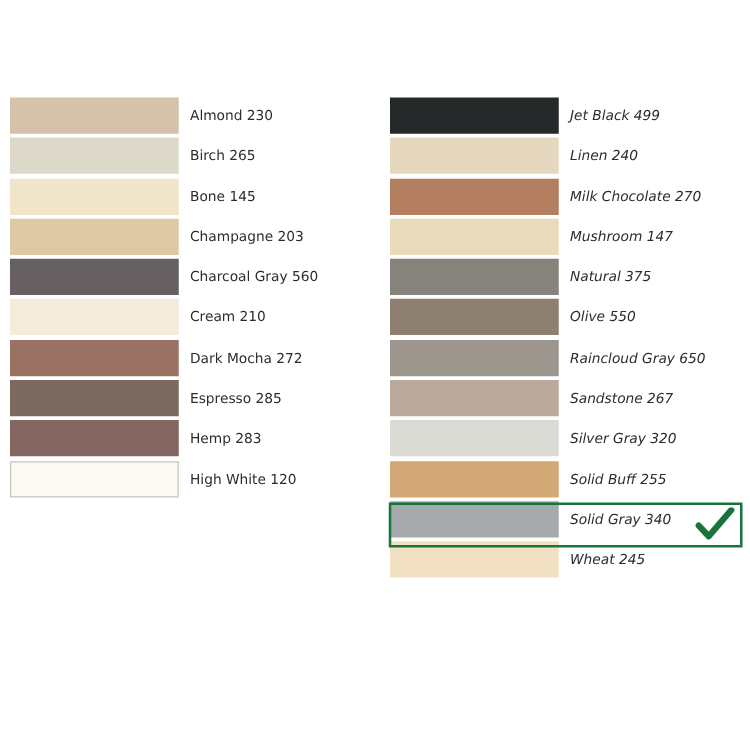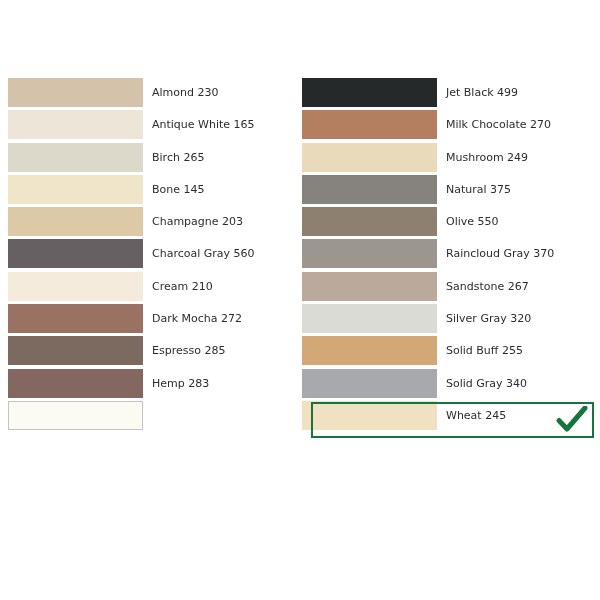--- a/index.html
+++ b/index.html
@@ -17,21 +17,21 @@
     position: relative;
     width: 600px;
     height: 468px;
     padding-left: 26px;
   }
   .column {
     position: absolute;
     top: 78px;
   }
   .column.left  { left: 8px; }
-  .column.right { left: 302px; }
+  .column.right { left: 312px; font-style: italic; }
 
   .swatch-row {
     position: relative;
     height: 32.3px;
     display: flex;
     align-items: flex-start;
   }
   .swatch {
     width: 135px;
     height: 29px;
@@ -76,24 +76,20 @@
 <body>
 
 <div id="chart">
 
   <div class="column left">
       <div class="swatch-row">
         <div class="swatch" style="background: rgb(213, 194, 171);"></div>
         <div class="swatch-label">Almond 230</div>
       </div>
       <div class="swatch-row">
-        <div class="swatch" style="background: rgb(236, 229, 216);"></div>
-        <div class="swatch-label">Antique White 165</div>
-      </div>
-      <div class="swatch-row">
         <div class="swatch" style="background: rgb(220, 217, 202);"></div>
         <div class="swatch-label">Birch 265</div>
       </div>
       <div class="swatch-row">
         <div class="swatch" style="background: rgb(240, 228, 201);"></div>
         <div class="swatch-label">Bone 145</div>
       </div>
       <div class="swatch-row">
         <div class="swatch" style="background: rgb(221, 201, 166);"></div>
         <div class="swatch-label">Champagne 203</div>
@@ -113,46 +109,51 @@
       <div class="swatch-row">
         <div class="swatch" style="background: rgb(124, 105, 95);"></div>
         <div class="swatch-label">Espresso 285</div>
       </div>
       <div class="swatch-row">
         <div class="swatch" style="background: rgb(132, 103, 96);"></div>
         <div class="swatch-label">Hemp 283</div>
       </div>
       <div class="swatch-row">
         <div class="swatch bordered" style="background: rgb(251, 251, 243);"></div>
+        <div class="swatch-label">High White 120</div>
       </div>
     </div>
   <div class="column right">
       <div class="swatch-row">
         <div class="swatch" style="background: rgb(37, 41, 42);"></div>
         <div class="swatch-label">Jet Black 499</div>
       </div>
       <div class="swatch-row">
+        <div class="swatch" style="background: rgb(230, 216, 190);"></div>
+        <div class="swatch-label">Linen 240</div>
+      </div>
+      <div class="swatch-row">
         <div class="swatch" style="background: rgb(180, 126, 97);"></div>
         <div class="swatch-label">Milk Chocolate 270</div>
       </div>
       <div class="swatch-row">
         <div class="swatch" style="background: rgb(233, 218, 188);"></div>
-        <div class="swatch-label">Mushroom 249</div>
+        <div class="swatch-label">Mushroom 147</div>
       </div>
       <div class="swatch-row">
         <div class="swatch" style="background: rgb(134, 131, 125);"></div>
         <div class="swatch-label">Natural 375</div>
       </div>
       <div class="swatch-row">
         <div class="swatch" style="background: rgb(141, 128, 112);"></div>
         <div class="swatch-label">Olive 550</div>
       </div>
       <div class="swatch-row">
         <div class="swatch" style="background: rgb(156, 150, 143);"></div>
-        <div class="swatch-label">Raincloud Gray 370</div>
+        <div class="swatch-label">Raincloud Gray 650</div>
       </div>
       <div class="swatch-row">
         <div class="swatch" style="background: rgb(187, 169, 156);"></div>
         <div class="swatch-label">Sandstone 267</div>
       </div>
       <div class="swatch-row">
         <div class="swatch" style="background: rgb(219, 219, 214);"></div>
         <div class="swatch-label">Silver Gray 320</div>
       </div>
       <div class="swatch-row">

